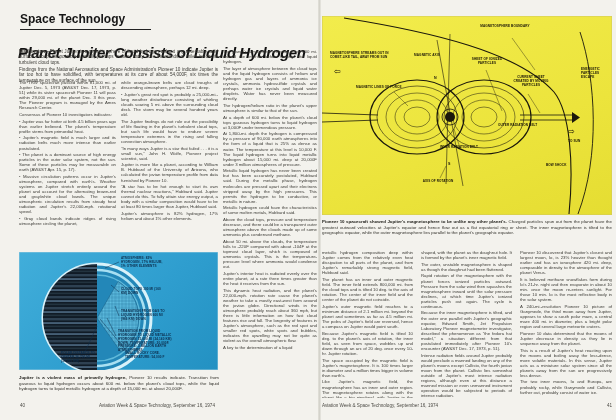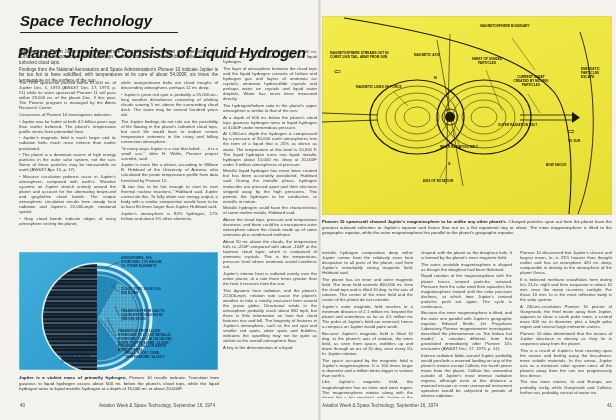--- a/index.html
+++ b/index.html
@@ -6,21 +6,21 @@
   html,body { margin:0; padding:0; }
   body {
     position:relative; width:616px; height:420px;
     background:#f3f2ed; overflow:hidden;
     font-family:"Liberation Sans", sans-serif;
   }
   .abs { position:absolute; }
   .gutter { left:318px; top:0; width:3px; height:420px;
     background:linear-gradient(90deg,#e3e2db,#d4d3cb,#e9e8e2); }
   .kicker {
-    left:20px; top:12px; font-size:15px; font-weight:bold; font-style:italic;
+    left:20px; top:12px; font-size:12px; font-weight:bold; 
     color:#161616; border-bottom:1.5px solid #222; padding:0 26px 2.5px 0;text-align:center;
   }
   .headline {
     left:18px; top:34px; font-size:15px; font-weight:bold; font-style:italic;
     color:#121212; letter-spacing:-0.5px; white-space:nowrap;
   }
   .col { overflow:hidden; }
   .col p, .intro p {
     margin:0 0 1.6px; font-size:4.3px; line-height:1.18;
     color:#3c3b36; text-align:justify;

